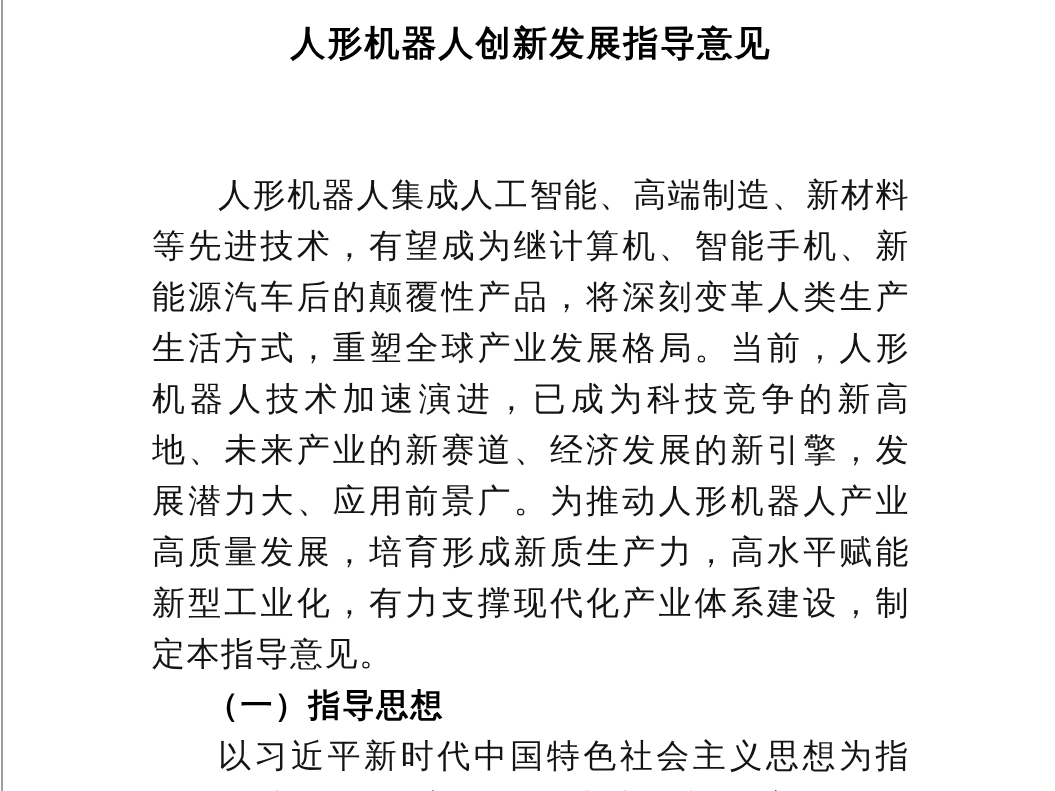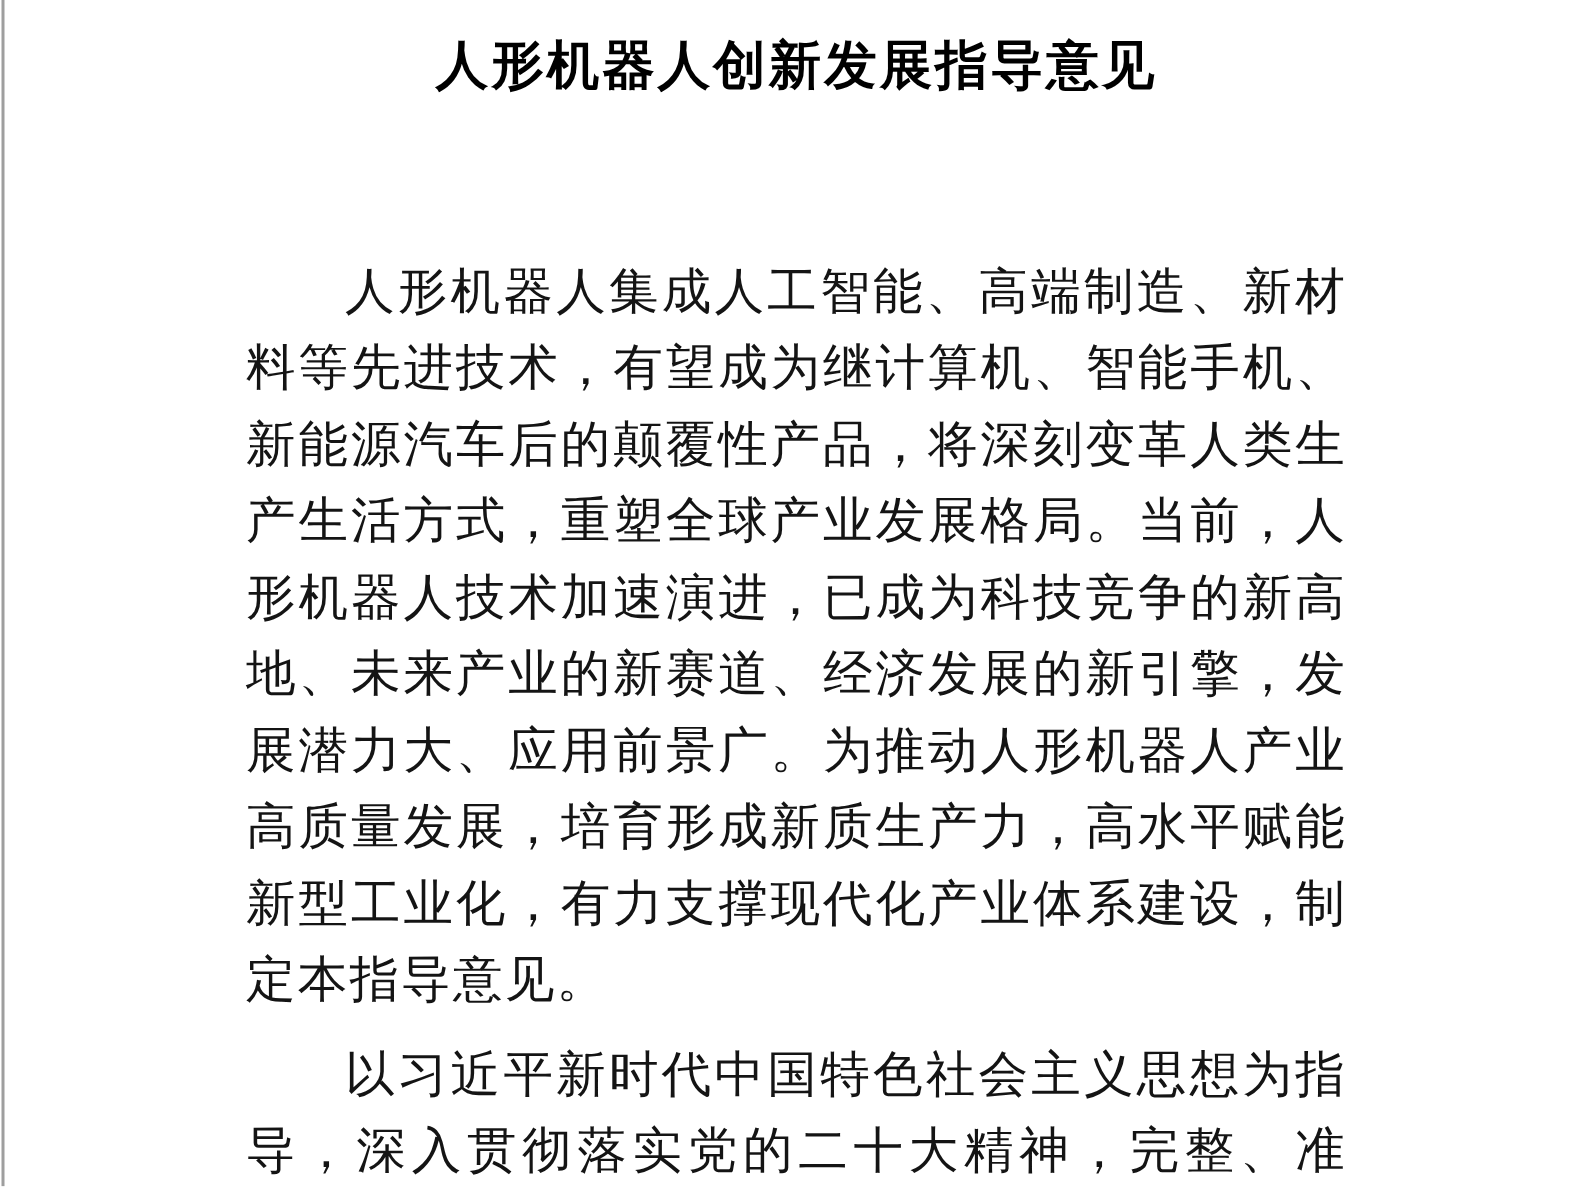--- a/index.html
+++ b/index.html
@@ -29,21 +29,21 @@
     font-weight: 700;
     font-size: 35px;
     line-height: 44px;
     letter-spacing: 2px;
     color: #000000;
   }
   .doc-body {
     margin: 104px 145px 0 152px;
   }
   .body-para {
-    margin: 12px;
+    margin: 0;
     font-family: "Liberation Serif", "DejaVu Serif", serif;
     font-size: 33px;
     line-height: 51px;
     letter-spacing: 1.5px;
     text-align: justify;
     color: #141414;
   }
   .indent-2em {
     text-indent: 2em;
   }
@@ -73,16 +73,17 @@
 
 <div class="page">
   <div class="page-edge"></div>
 
   <h1 class="doc-title">人形机器人创新发展指导意见</h1>
 
   <div class="doc-body">
     <p class="body-para indent-2em">人形机器人集成人工智能、高端制造、新材料等先进技术，有望成为继计算机、智能手机、新能源汽车后的颠覆性产品，将深刻变革人类生产生活方式，重塑全球产业发展格局。当前，人形机器人技术加速演进，已成为科技竞争的新高地、未来产业的新赛道、经济发展的新引擎，发展潜力大、应用前景广。为推动人形机器人产业高质量发展，培育形成新质生产力，高水平赋能新型工业化，有力支撑现代化产业体系建设，制定本指导意见。</p>
 
 
+    <h3 class="heading-2">（一）指导思想</h3>
 
     <p class="body-para indent-2em">以习近平新时代中国特色社会主义思想为指导，深入贯彻落实党的二十大精神，完整、准确、全面贯彻新发展理念，</p>
   </div>
 </div>
 
 </body></html>

